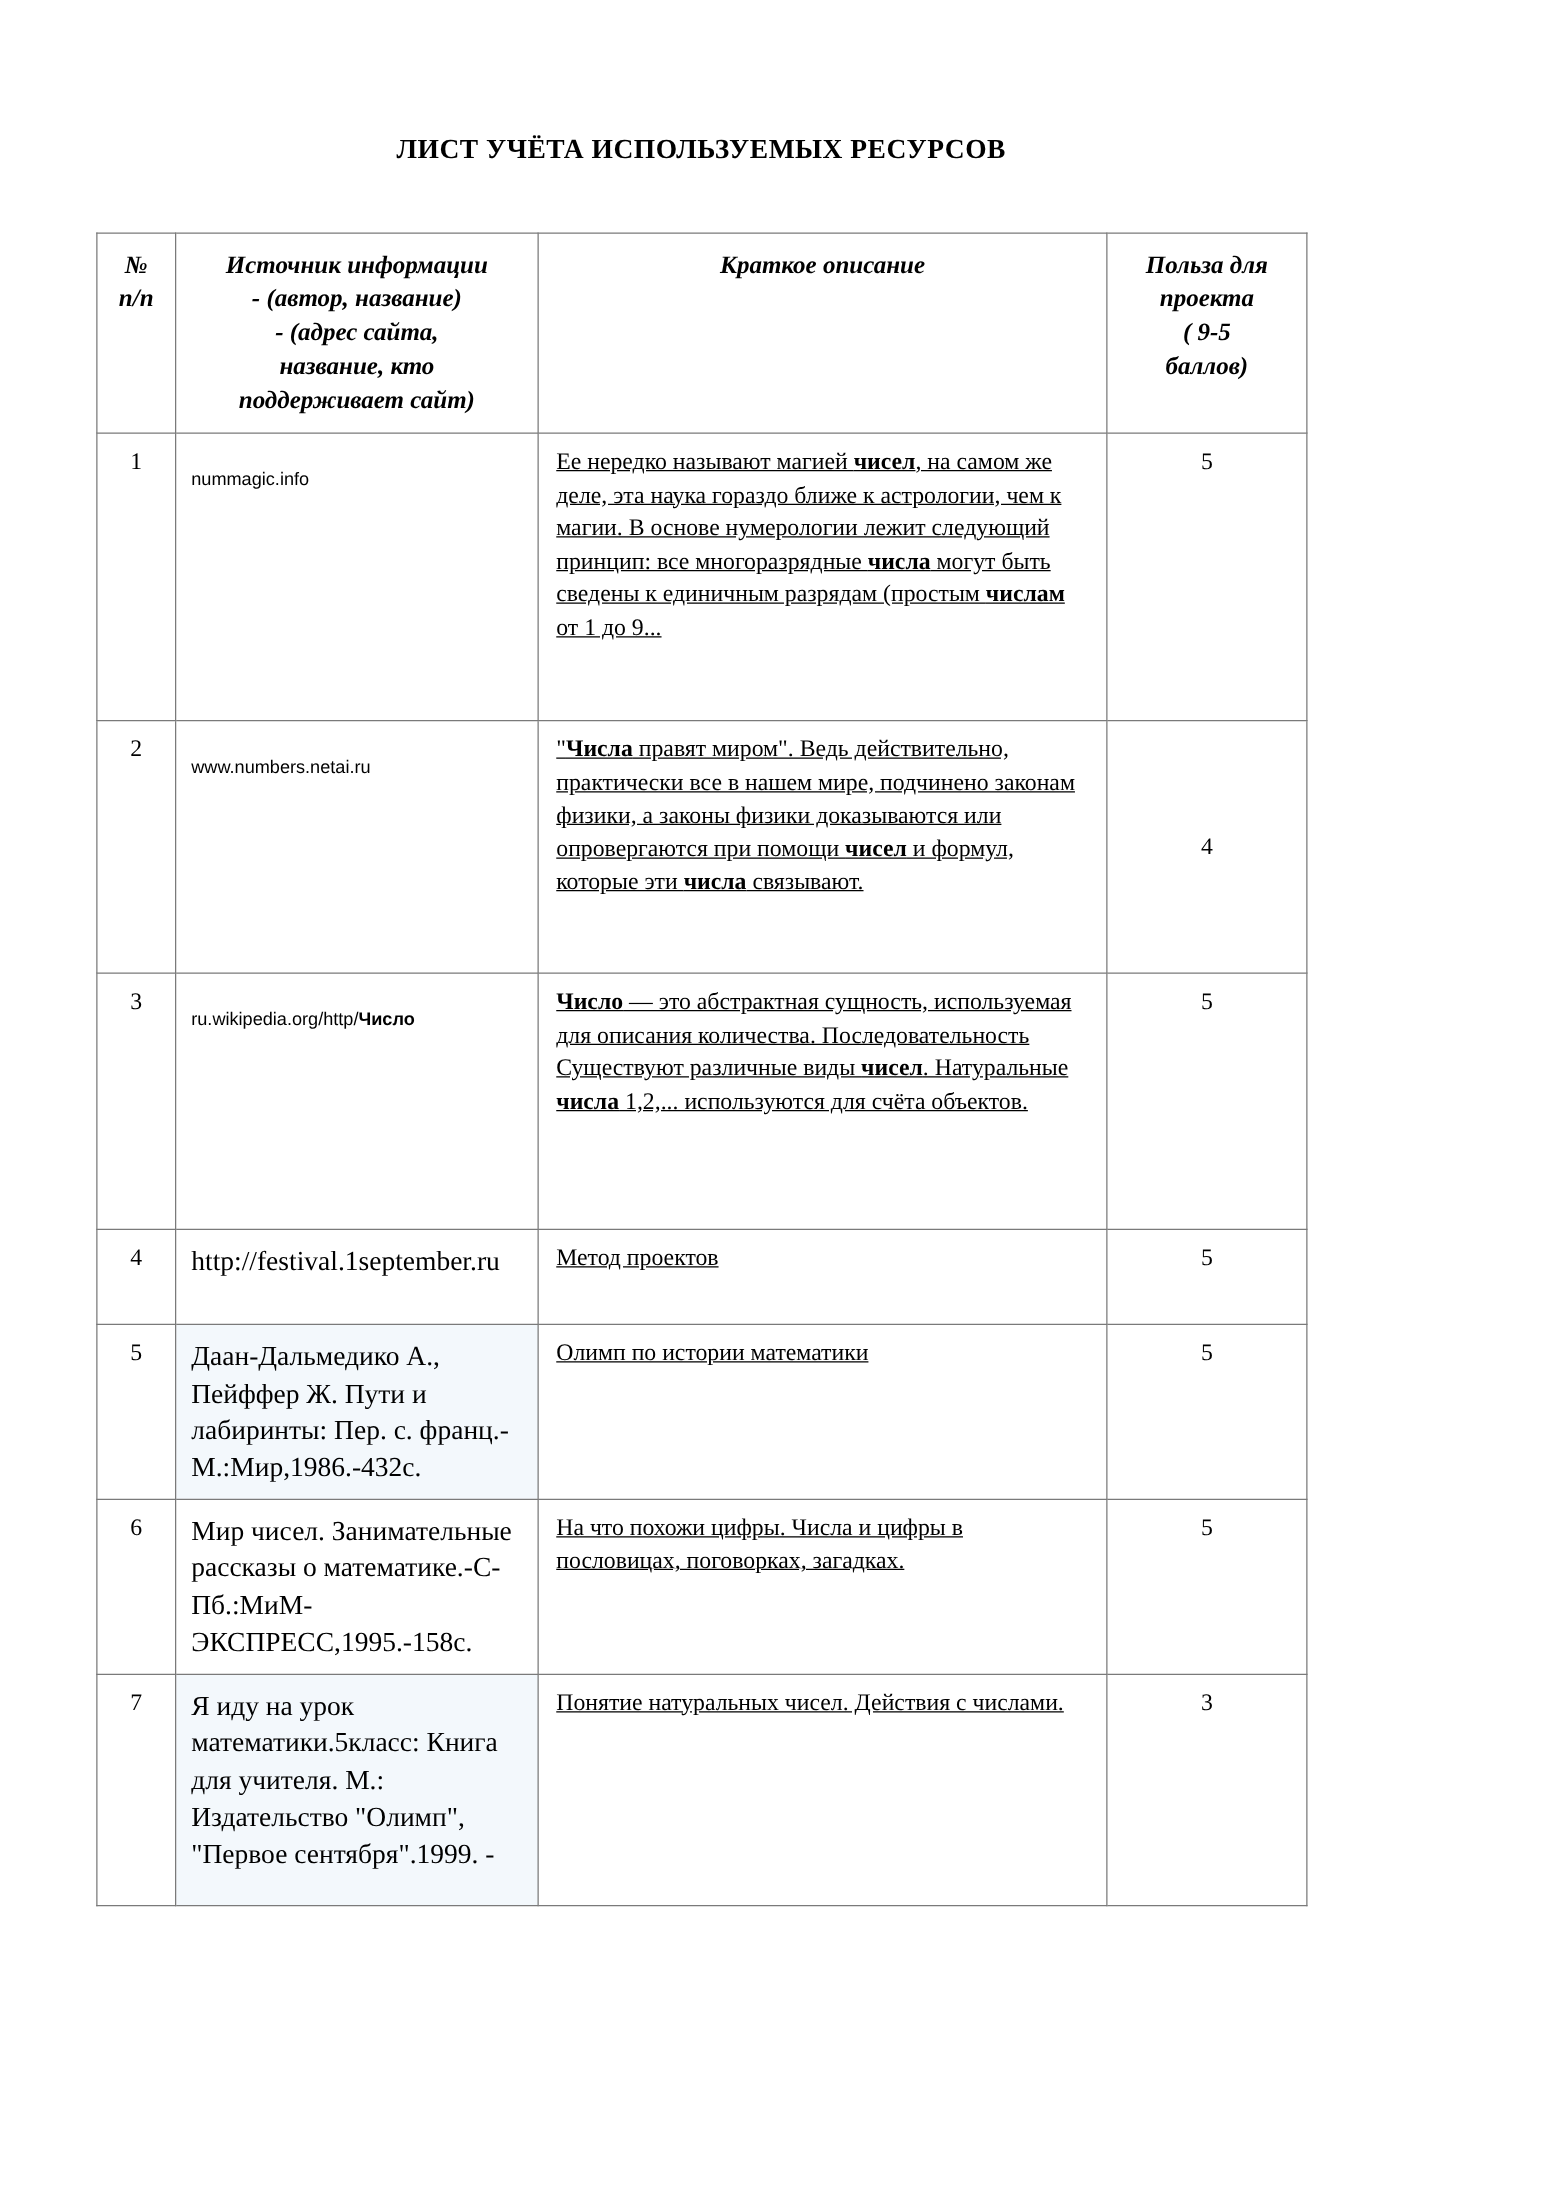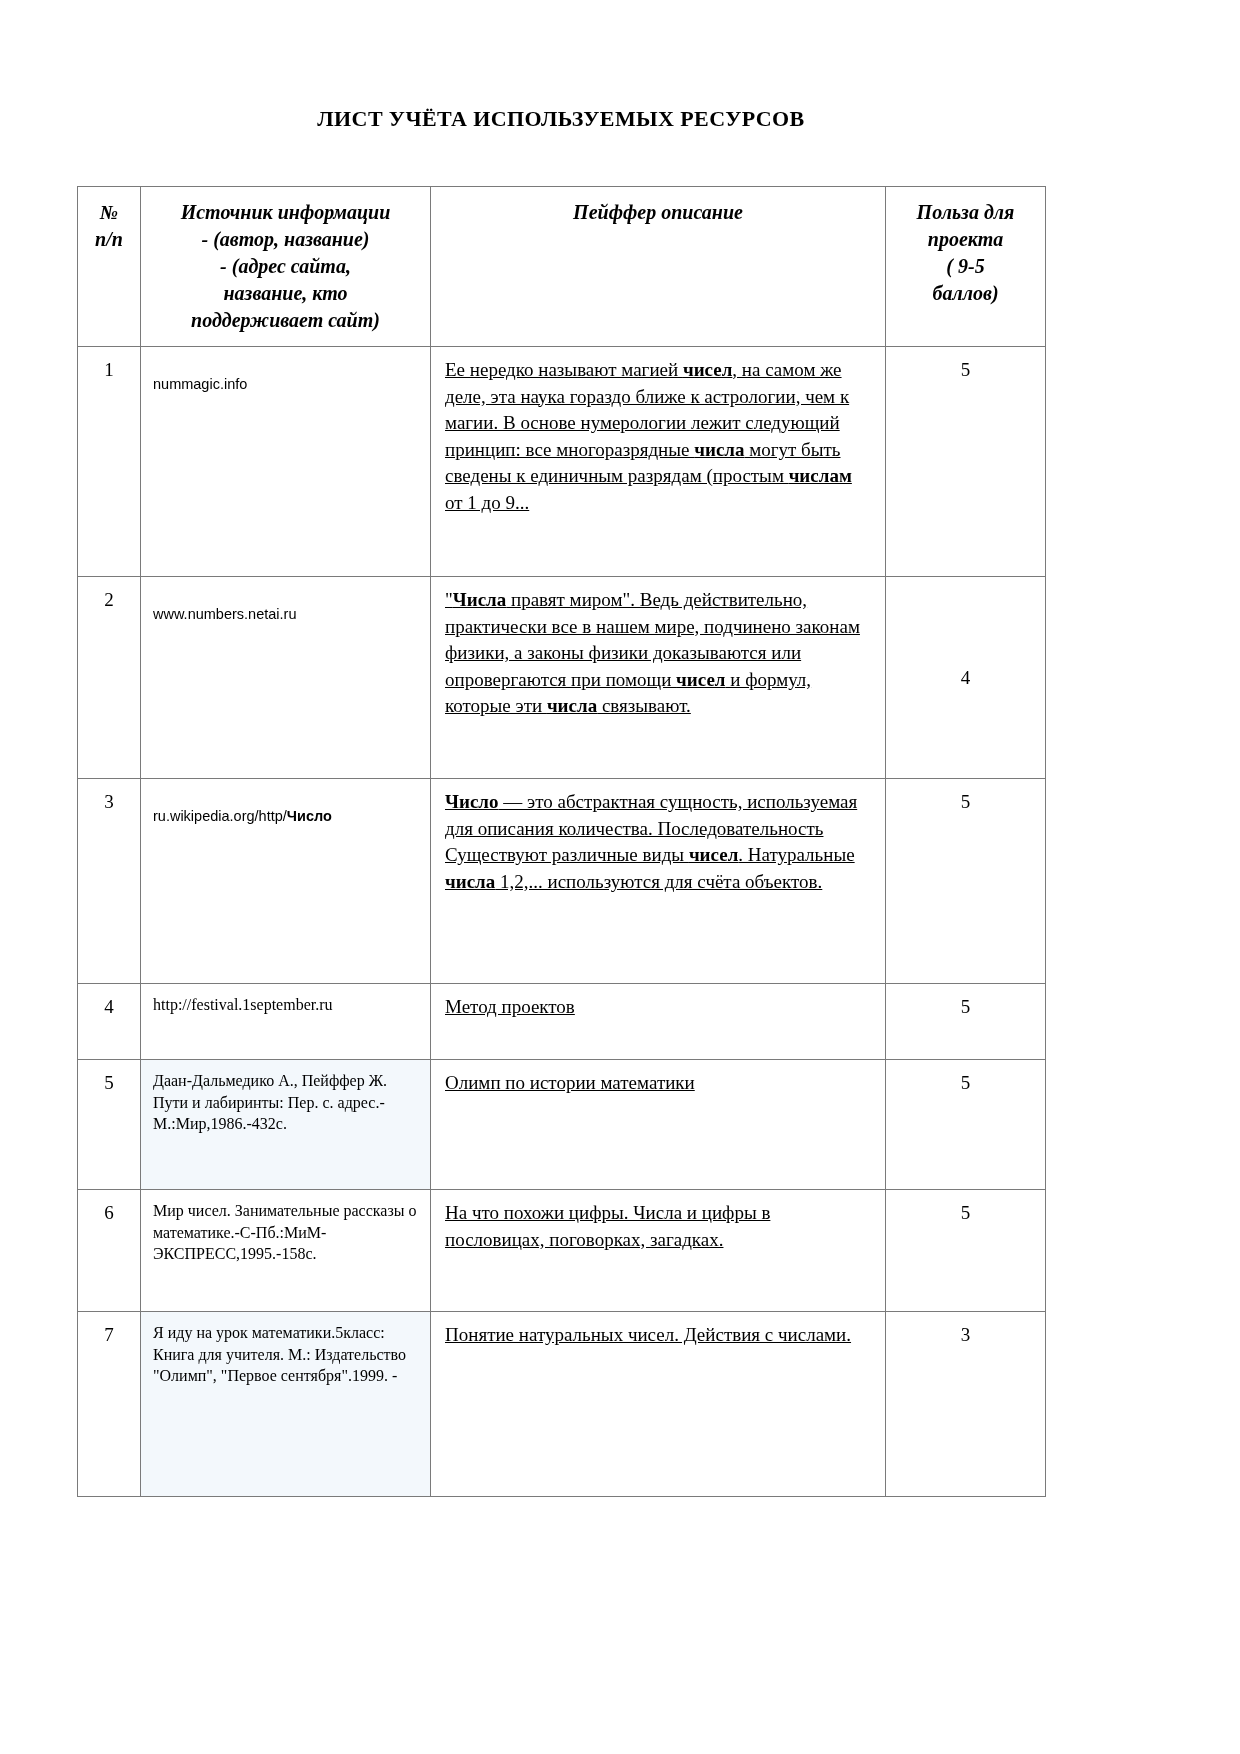--- a/index.html
+++ b/index.html
@@ -46,21 +46,21 @@
     padding: 12px 8px;
     white-space: pre-line;
     line-height: 1.35;
   }
   .cell-num {
     text-align: center;
     font-size: 19px;
     padding-top: 12px;
   }
   .cell-source {
-    font-size: 16px;
+    font-size: 22px;
     padding: 10px 12px;
     line-height: 1.35;
   }
   .cell-source.sans {
     font-family: "Liberation Sans", sans-serif;
     font-size: 14.5px;
     padding-top: 28px;
   }
   .cell-source.hl { background: #f3f8fc; }
   .cell-desc {
@@ -103,21 +103,21 @@
     </colgroup>
     <thead>
       <tr>
         <th>№
 п/п</th>
         <th>Источник информации
 - (автор, название)
 - (адрес сайта,
 название, кто
 поддерживает сайт)</th>
-        <th>Пейффер описание</th>
+        <th>Краткое описание</th>
         <th>Польза для
 проекта
 ( 9-5
 баллов)</th>
       </tr>
     </thead>
     <tbody>
         <tr>
     <td class="cell-num">1</td>
     <td class="cell-source sans"><span>nummagic.info</span></td>
@@ -137,21 +137,21 @@
     <td class="cell-benefit">5</td>
   </tr>
         <tr>
     <td class="cell-num">4</td>
     <td class="cell-source"><span>http://festival.1september.ru</span></td>
     <td class="cell-desc"><span>Метод проектов</span></td>
     <td class="cell-benefit">5</td>
   </tr>
         <tr>
     <td class="cell-num">5</td>
-    <td class="cell-source hl"><span>Даан-Дальмедико А., Пейффер Ж. Пути и лабиринты: Пер. с. адрес.-М.:Мир,1986.-432с.</span></td>
+    <td class="cell-source hl"><span>Даан-Дальмедико А., Пейффер Ж. Пути и лабиринты: Пер. с. франц.-М.:Мир,1986.-432с.</span></td>
     <td class="cell-desc"><span>Олимп по истории математики</span></td>
     <td class="cell-benefit">5</td>
   </tr>
         <tr>
     <td class="cell-num">6</td>
     <td class="cell-source"><span>Мир чисел. Занимательные рассказы о математике.-С-Пб.:МиМ-ЭКСПРЕСС,1995.-158с.</span></td>
     <td class="cell-desc"><span>На что похожи цифры. Числа и цифры в пословицах, поговорках, загадках.</span></td>
     <td class="cell-benefit">5</td>
   </tr>
         <tr>

